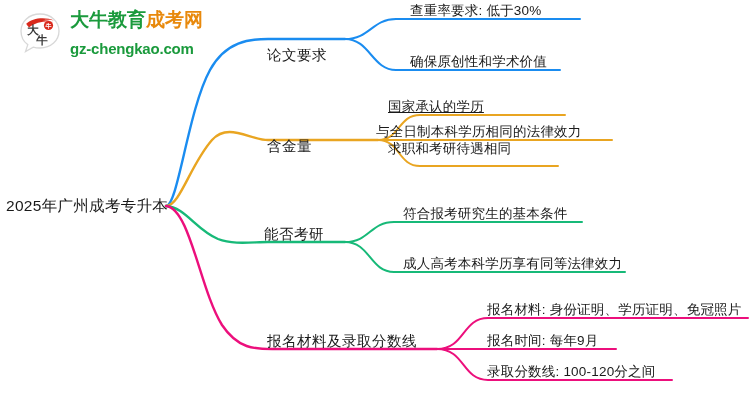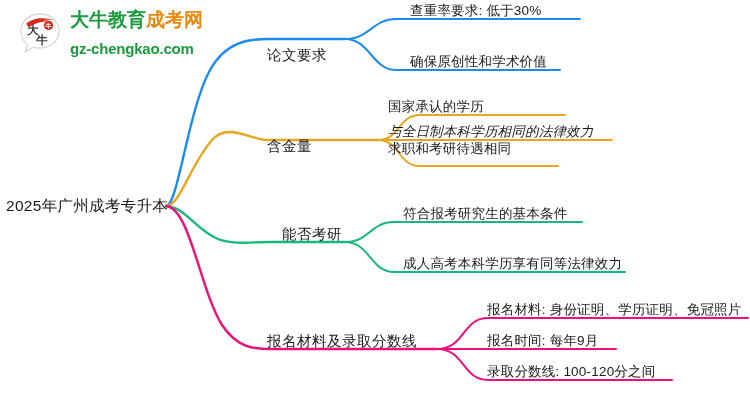--- a/index.html
+++ b/index.html
@@ -138,25 +138,25 @@
     <path class="link-thin" stroke="#ec0f7c" d="M437,349 C465,349 462,380 488,380 L672,380"></path>
   </svg>
 
   <div class="node root-node" style="left:6px; top:196px;">2025年广州成考专升本</div>
 
   <div class="node branch-node" style="left:267px; top:22px;margin-top:24px;">论文要求</div>
   <div class="node leaf-node" style="left:410px; top:2px;">查重率要求: 低于30%</div>
   <div class="node leaf-node" style="left:410px; top:53px;">确保原创性和学术价值</div>
 
   <div class="node branch-node" style="left:267px; top:123px;margin-top:14px;">含金量</div>
-  <div class="node leaf-node" style="left:388px; top:98px;">国家承认的学历</div>
-  <div class="node leaf-node" style="left:388px; top:123px;font-style:italic;">与全日制本科学历相同的法律效力</div>
+  <div class="node leaf-node" style="left:388px; top:98px;text-decoration:underline;">国家承认的学历</div>
+  <div class="node leaf-node" style="left:376px; top:123px;">与全日制本科学历相同的法律效力</div>
   <div class="node leaf-node" style="left:388px; top:140px;">求职和考研待遇相同</div>
 
-  <div class="node branch-node" style="left:282px; top:225px;">能否考研</div>
+  <div class="node branch-node" style="left:264px; top:225px;">能否考研</div>
   <div class="node leaf-node" style="left:403px; top:205px;">符合报考研究生的基本条件</div>
   <div class="node leaf-node" style="left:403px; top:255px;text-align:center;">成人高考本科学历享有同等法律效力</div>
 
   <div class="node leaf-node" style="left:487px; top:301px;">报名材料: 身份证明、学历证明、免冠照片</div>
   <div class="node branch-node" style="left:267px; top:332px;">报名材料及录取分数线</div>
   <div class="node leaf-node" style="left:487px; top:332px;">报名时间: 每年9月</div>
   <div class="node leaf-node" style="left:487px; top:363px;">录取分数线: 100-120分之间</div>
 
 </div>
 

